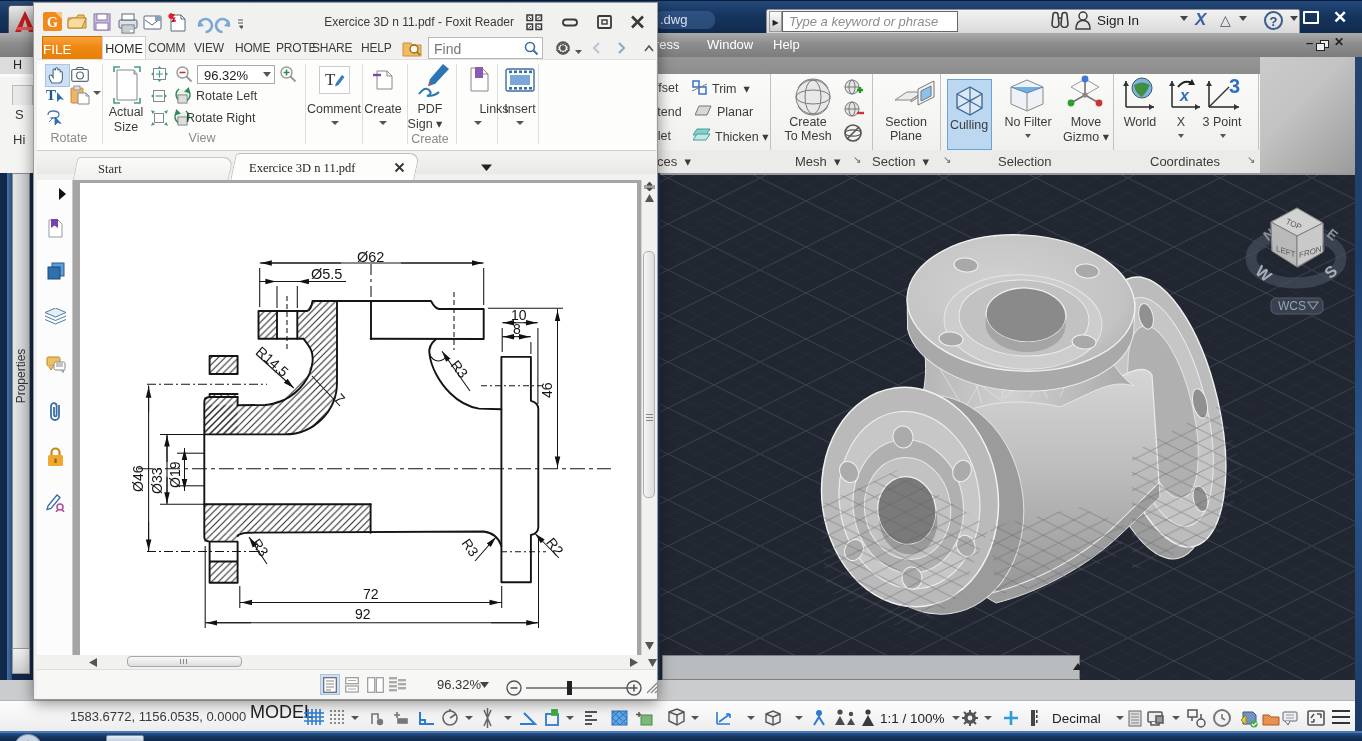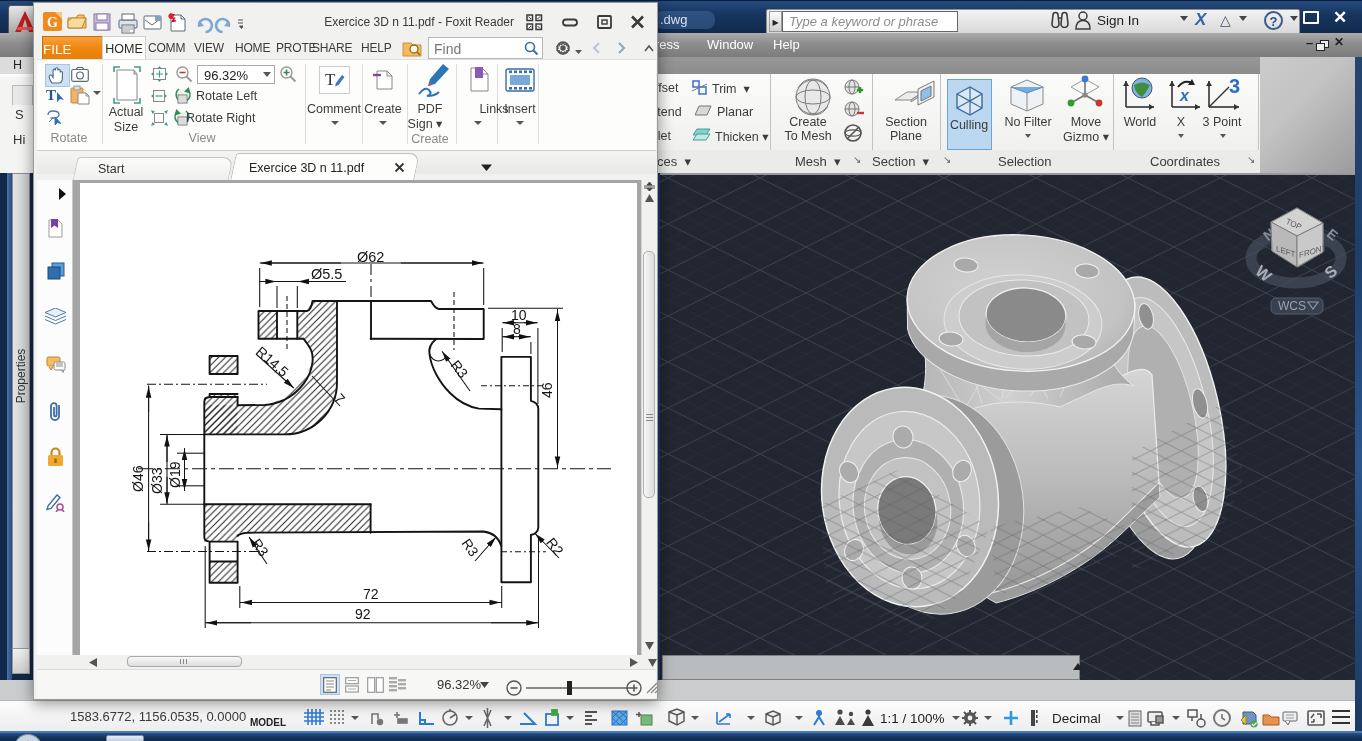--- a/index.html
+++ b/index.html
@@ -16,21 +16,21 @@
 #viewport{position:absolute;left:660px;top:173px;width:695px;height:507px;background:#212a36;overflow:hidden;border-top:2px solid #98999b;}
 #cmddock{position:absolute;left:662px;top:655px;width:418px;height:25px;background:#b9bcbe;border:1px solid #808080;}
 #lowstrip{position:absolute;left:0px;top:680px;width:1362px;height:20px;background:#cbcccd;}
 #statusbar{position:absolute;left:0;top:700px;width:1362px;height:31px;background:linear-gradient(#fdfdfd,#ededee);border-top:1px solid #b5b5b5;}
 #taskbar{position:absolute;left:0;top:731px;width:1362px;height:10px;background:linear-gradient(#2e62a0,#15355e 60%,#102a4c);}
 .mi{position:absolute;top:4px;color:#fff;}
 .ft{position:absolute;top:4px;}
 
 #foxit{position:absolute;left:33px;top:2px;width:625px;height:698px;background:#f1f1f0;border:1px solid #9a9a9a;box-shadow:0 3px 14px rgba(0,0,0,.45);}
 #fx-ribbon{position:absolute;left:3px;top:56px;width:619px;height:91px;background:#fdfdfc;border-top:1px solid #e0e0e0;}
-#fx-tabsbar{position:absolute;left:3px;top:147px;width:619px;height:24px;background:linear-gradient(#f4f4f3,#e9e9e7);border-top:1px solid #cfcfcf;}
+#fx-tabsbar{position:absolute;left:3px;top:147px;width:619px;height:24px;background:linear-gradient(#f4f4f3,#e9e9e7);border-top:1px solid #cfcfcf;font-family:Liberation Serif, serif;}
 #fx-doc{position:absolute;left:3px;top:177px;width:619px;height:475px;background:#a5a5a5;overflow:hidden;}
 #fx-page{position:absolute;left:43px;top:3px;width:557px;height:475px;background:#fff;}
 #fx-nav{position:absolute;left:0;top:0;width:36px;height:475px;background:#fcfcfc;border-right:1px solid #cacaca;}
 #fx-vscroll{position:absolute;left:604px;top:0;width:15px;height:475px;background:#f1f1f0;border-left:1px solid #d5d5d5;}
 #fx-hscrollrow{position:absolute;left:3px;top:652px;width:619px;height:14px;background:#f1f1f0;}
 #fx-status{position:absolute;left:3px;top:666px;width:619px;height:29px;background:#f7f7f6;border-top:1px solid #dcdcdc;}
 .ribtab{position:absolute;top:34px;height:23px;color:#3c3c3c;font-size:12px;text-align:center;line-height:23px;letter-spacing:-0.2px;}
 .vline{position:absolute;top:60px;height:80px;width:1px;background:#dddddc;}
 .btnlabel{position:absolute;color:#3c3c3c;font-size:12.5px;text-align:center;}
 .dar{position:absolute;width:0;height:0;border-left:3.5px solid transparent;border-right:3.5px solid transparent;border-top:4px solid #555;}
@@ -318,21 +318,21 @@
       <text x="42" y="120" fill="#9aa2ac" font-size="12">WCS</text>
       <path d="M72 112 l10 0 l-5 7 z" fill="none" stroke="#8f97a2" stroke-width="1.2"></path>
     </svg>
   </div>
   <div id="cmddock">
       <div class="abs" style="left:410px;top:7px;width:0;height:0;border-left:5px solid transparent;border-right:5px solid transparent;border-bottom:7px solid #222;"></div>
     </div>
   <div id="lowstrip"></div>
   <div id="statusbar">
     <span class="abs" style="left:70px;top:8px;color:#3a3a3a;font-size:13px;">1583.6772, 1156.0535, 0.0000</span>
-    <span class="abs" style="left:250px;top:16px;color:#222;font-size:10px;font-weight:bold;">MODEL</span>
+    <span class="abs" style="left:250px;top:1px;color:#222;font-size:18px;">MODEL</span>
     <svg class="abs" style="left:302px;top:5px;" width="1060" height="24" viewBox="0 0 1060 24">
       <g stroke="#2e7bd4" stroke-width="1.6" fill="none">
           <path d="M6 3 V19 M10 3 V19 M14 3 V19 M18 3 V19 M2 7 H22 M2 11 H22 M2 15 H22"></path>
         </g>
       <g fill="#8a8a8a">
           <rect x="28" y="4" width="2" height="2"></rect>
           <rect x="32" y="4" width="2" height="2"></rect>
           <rect x="36" y="4" width="2" height="2"></rect>
           <rect x="40" y="4" width="2" height="2"></rect>
           <rect x="28" y="8" width="2" height="2"></rect>

